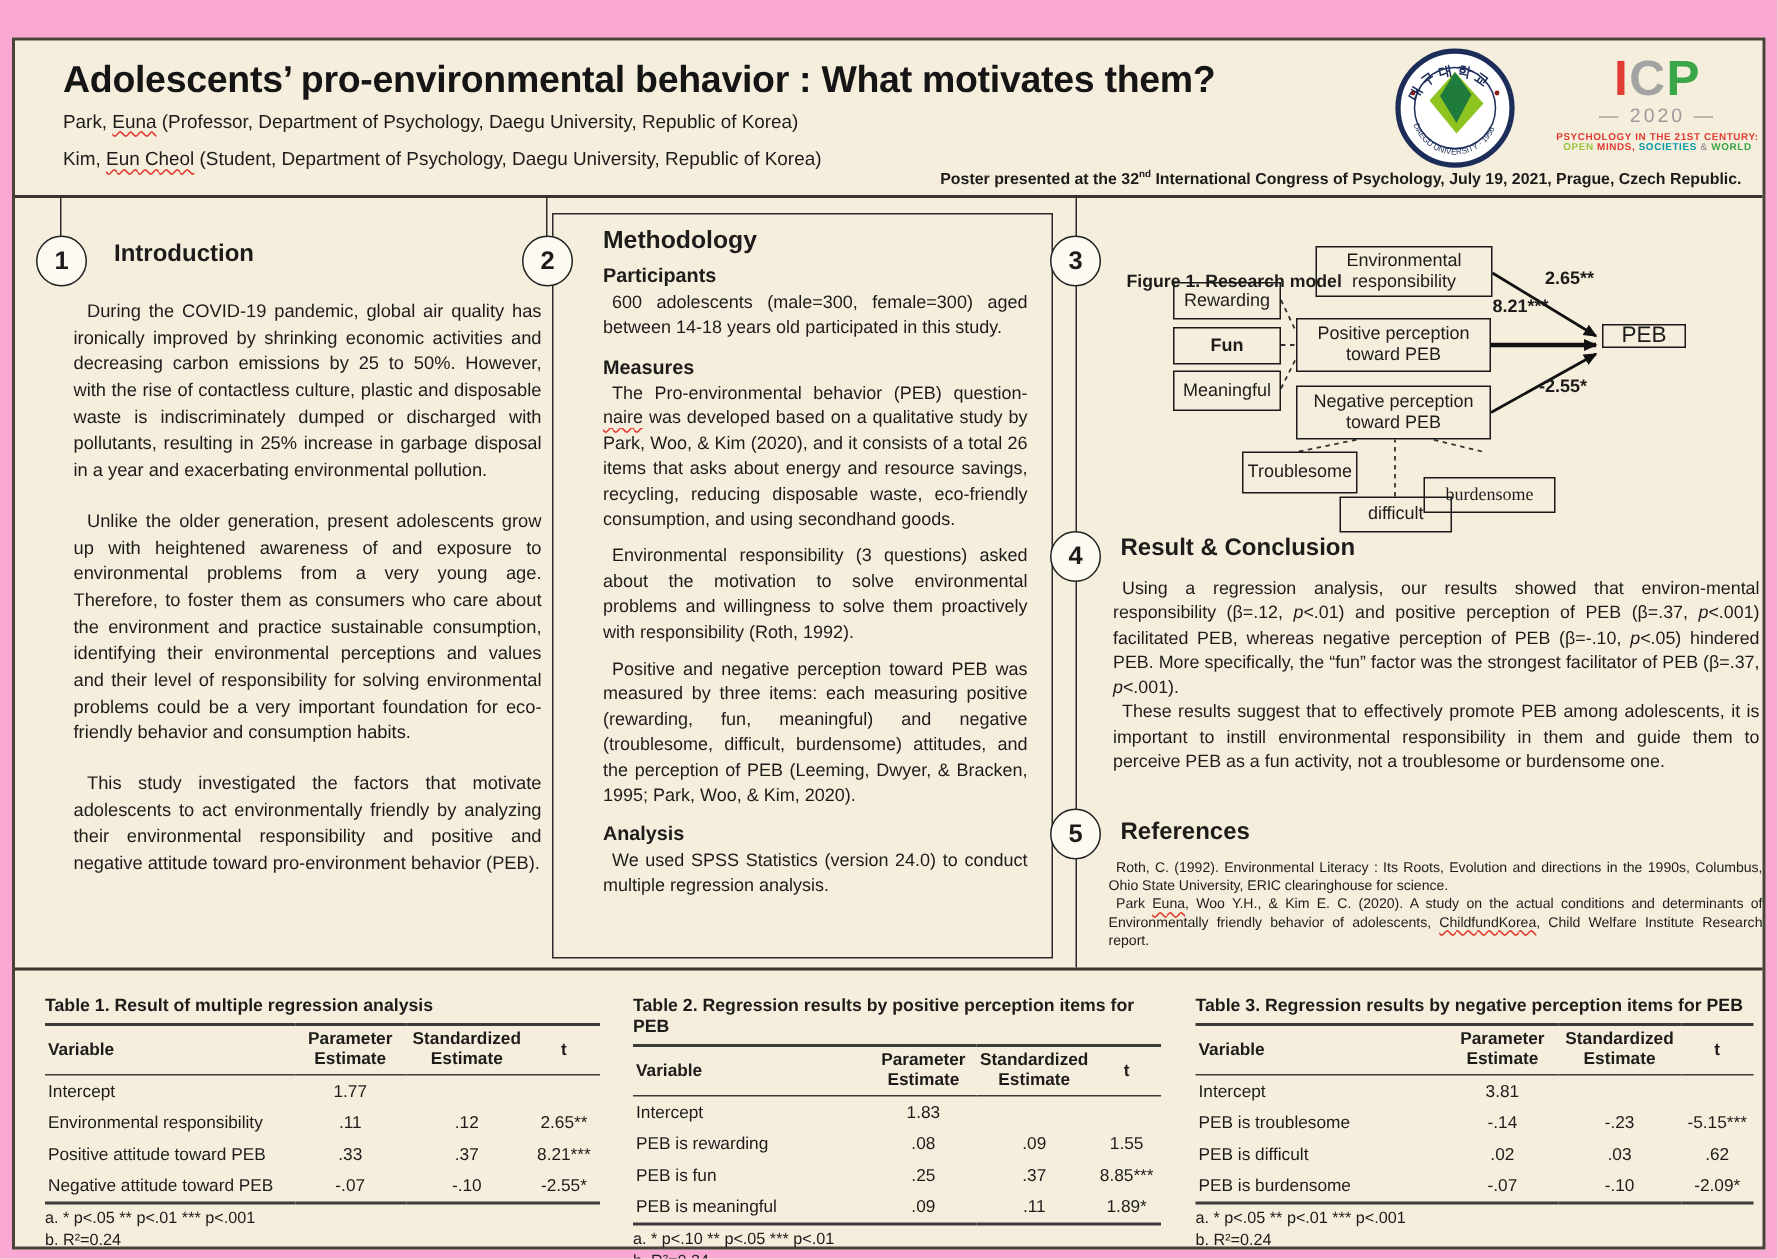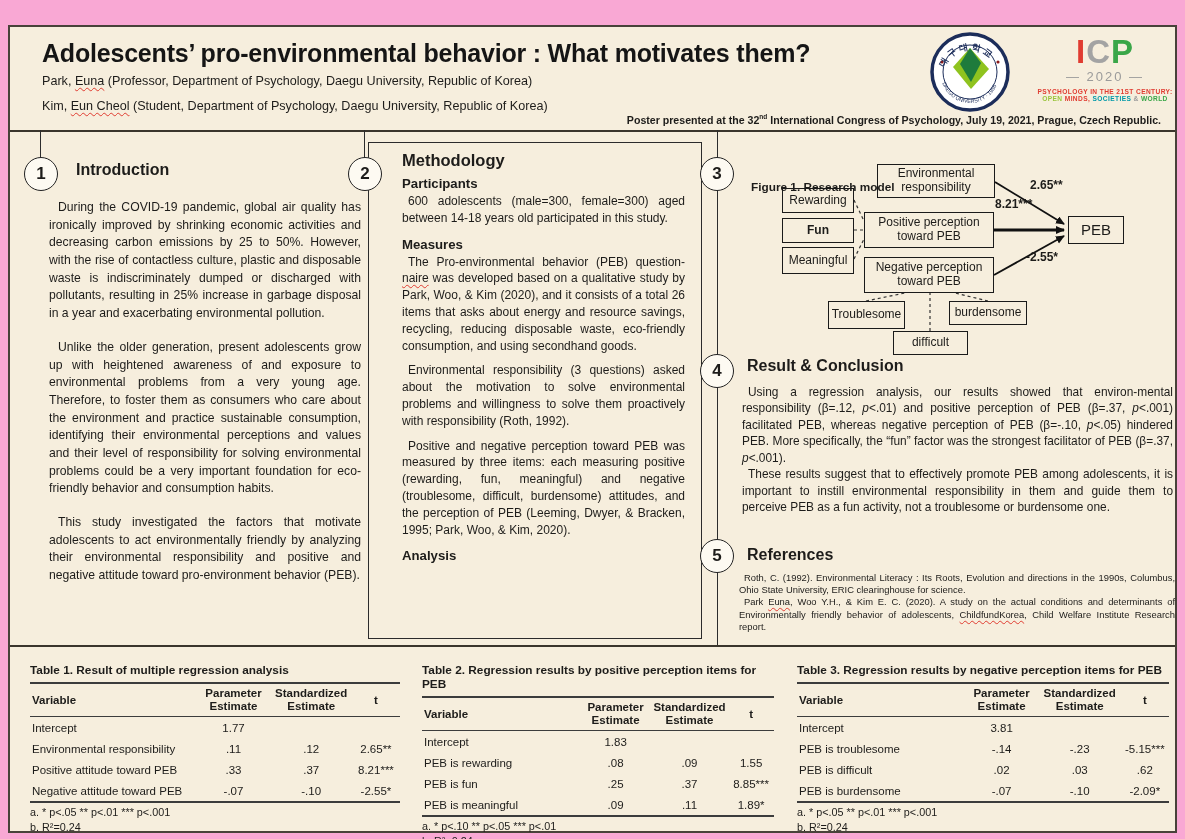--- a/index.html
+++ b/index.html
@@ -57,23 +57,23 @@
   .figure { position:absolute; left:727px; top:115px; width:442px; height:222px; }
   .figure-title { position:absolute; left:14px; top:4px; font-size:11.8px; font-weight:700;margin-top:34px; }
   .dg-box { position:absolute; border:1.5px solid #1a1a1a; display:flex; align-items:center;
             justify-content:center; text-align:center; font-size:12px; line-height:1.15; padding:1px 2px; }
   .bx-env { left:140px; top:22px; width:118px; height:34px; }
   .bx-rew { left:45px; top:46px; width:72px; height:25px; }
   .bx-fun { left:45px; top:76px; width:72px; height:25px; font-weight:700; }
   .bx-mea { left:45px; top:105px; width:72px; height:27px; }
   .bx-pos { left:127px; top:70px; width:130px; height:36px; }
   .bx-neg { left:127px; top:115px; width:130px; height:36px; }
-  .bx-peb { left:331px; top:74px; width:56px; height:28px; font-size:15px; }
+  .bx-peb { left:331px; top:74px; width:56px; height:16px; font-size:15px; }
   .bx-tro { left:91px; top:159px; width:77px; height:28px; }
-  .bx-bur { left:212px; top:159px; width:78px; height:24px; }
+  .bx-bur { left:212px; top:176px; width:88px; height:24px;font-family:Liberation Serif, serif; }
   .bx-dif { left:156px; top:189px; width:75px; height:24px; }
   .coef { position:absolute; font-size:12px; font-weight:700; }
   .coef-env { left:293px; top:36px; } .coef-pos { left:258px; top:55px; } .coef-neg { left:289px; top:108px; }
   .connectors { position:absolute; left:0; top:0; }
 
   
   .result-heading { position:absolute; left:737px; top:330px; font-size:16px; font-weight:700; }
   .result-body { position:absolute; left:732px; top:357px; width:431px; font-size:11.9px;
                  line-height:1.38; text-align:justify; }
   .result-body p { text-indent:6px; }
@@ -160,20 +160,21 @@
 
     <div class="method-box">
       <h2>Methodology</h2>
       <h3>Participants</h3>
       <p class="mb10">600 adolescents (male=300, female=300) aged between 14-18 years old participated in this study.</p>
       <h3>Measures</h3>
       <p class="mb8"><span class="b">The Pro-environmental behavior (PEB)  question-</span><span class="b w">naire</span><span> was developed based on a qualitative study by Park, Woo, &amp; Kim (2020), and it consists of a total 26 items that asks about energy and resource savings, recycling, reducing disposable waste, eco-friendly consumption, and using secondhand goods.</span></p>
       <p class="mb8"><span class="b">Environmental responsibility</span><span> (3 questions) asked about the motivation to solve environmental problems and willingness to solve them proactively with responsibility (Roth, 1992).</span></p>
       <p class="mb10"><span class="b">Positive and negative perception toward PEB</span><span> was measured by three items: each measuring positive (rewarding, fun, meaningful) and negative (troublesome, difficult, burdensome) attitudes, and the perception of PEB (Leeming, Dwyer, &amp; Bracken, 1995; Park, Woo, &amp; Kim, 2020).</span></p>
       <h3 class="mt6">Analysis</h3>
+      <p>We used SPSS Statistics (version 24.0) to conduct multiple regression analysis.</p>
     </div>
 
     <div class="figure">
       <div class="figure-title">Figure 1. Research model</div>
       <svg class="connectors" width="442" height="222">
         <defs>
           <marker id="arr" markerUnits="userSpaceOnUse" markerWidth="10" markerHeight="10" refX="8" refY="4" orient="auto">
             <path d="M0,0 L9,4 L0,8 z" fill="#111"></path>
           </marker>
         </defs>

